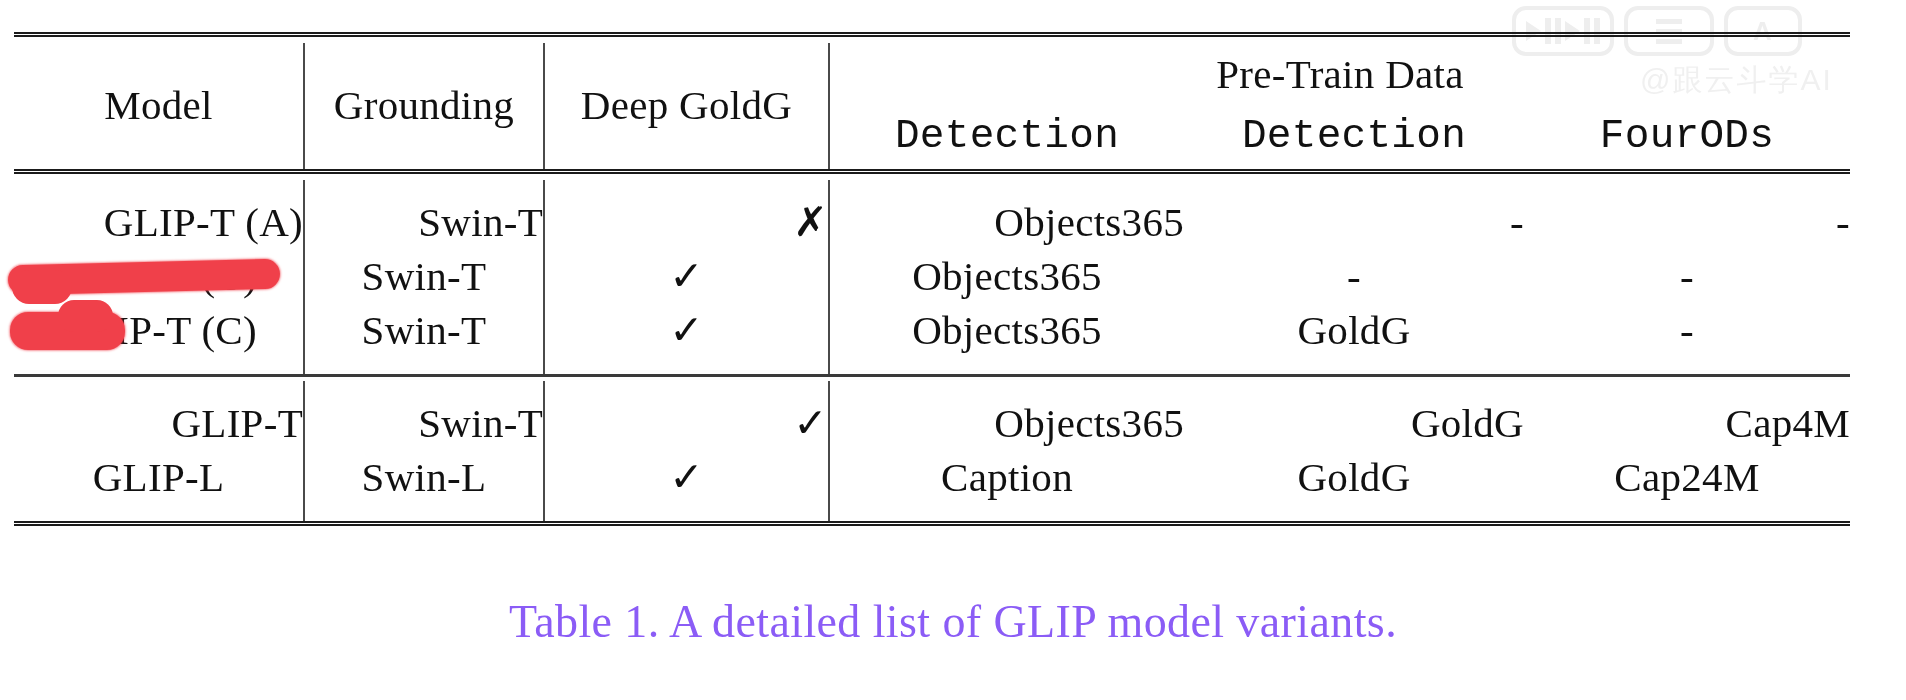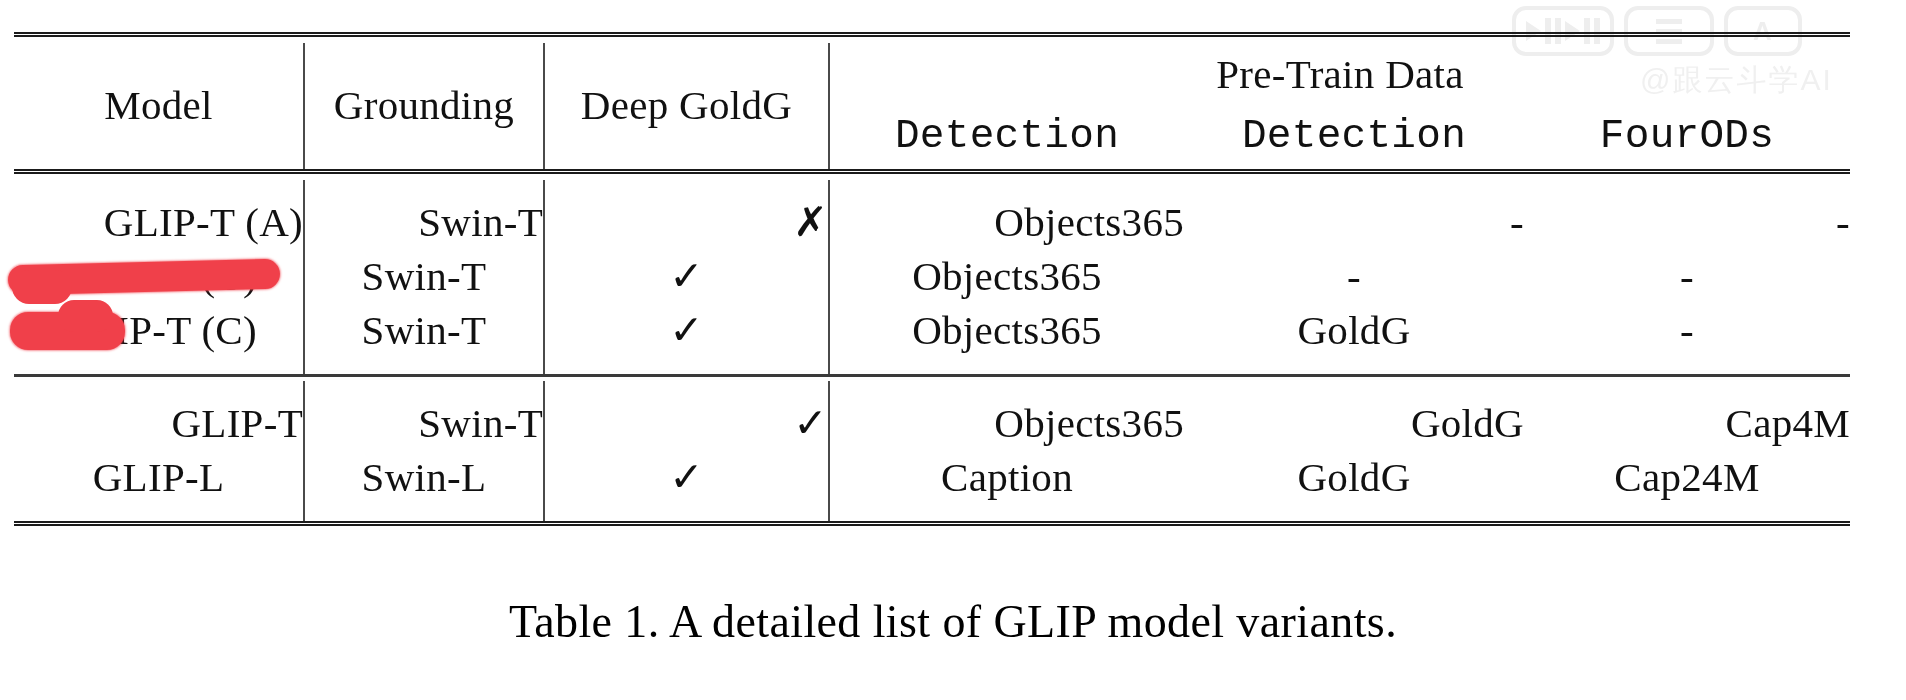--- a/index.html
+++ b/index.html
@@ -156,21 +156,21 @@
   }
 
   
   #caption {
     position: absolute;
     left: 0;
     top: 595px;
     width: 1906px;
     text-align: center;
     font-size: 46px;
-    color: #000000;
+    color: #8b5cf6;
     letter-spacing: 0.4px;
   }
 </style>
 </head>
 <body>
 
 <div id="page">
 
   <div class="watermark" id="wm-logo">
     <div class="wm-pill">

